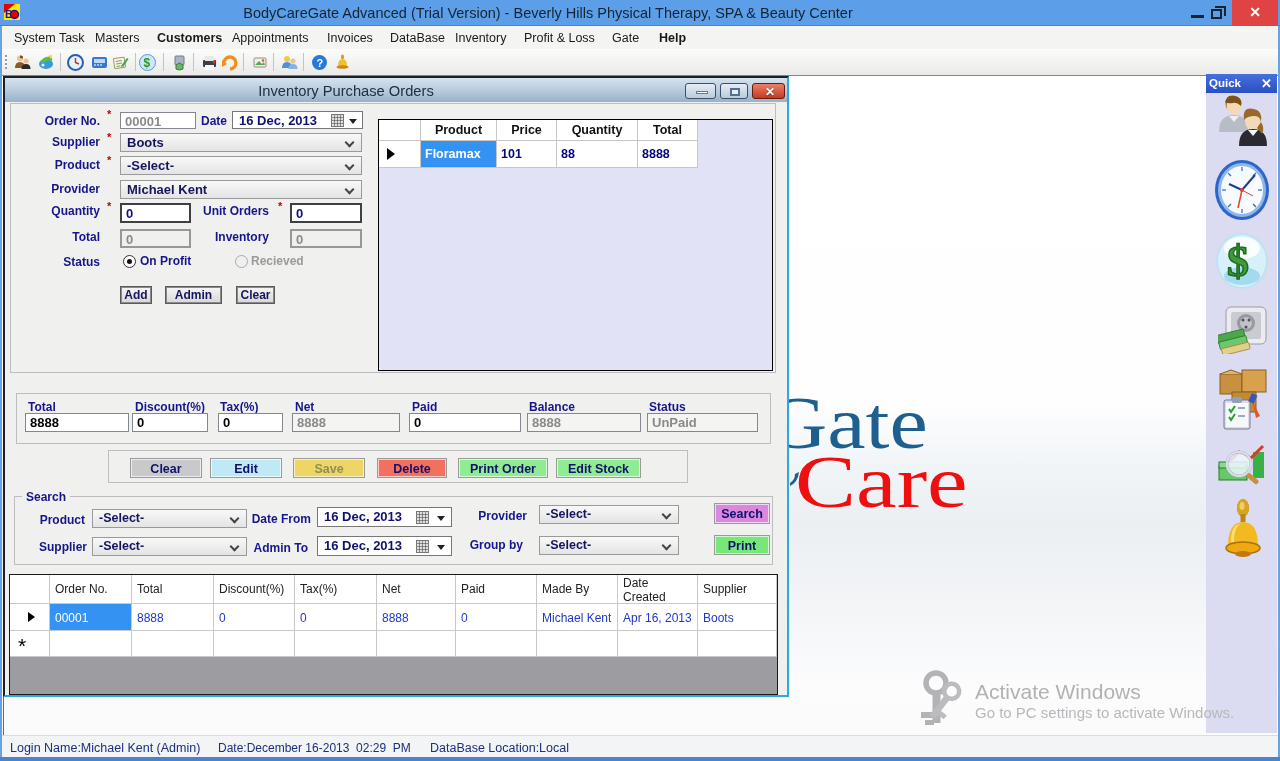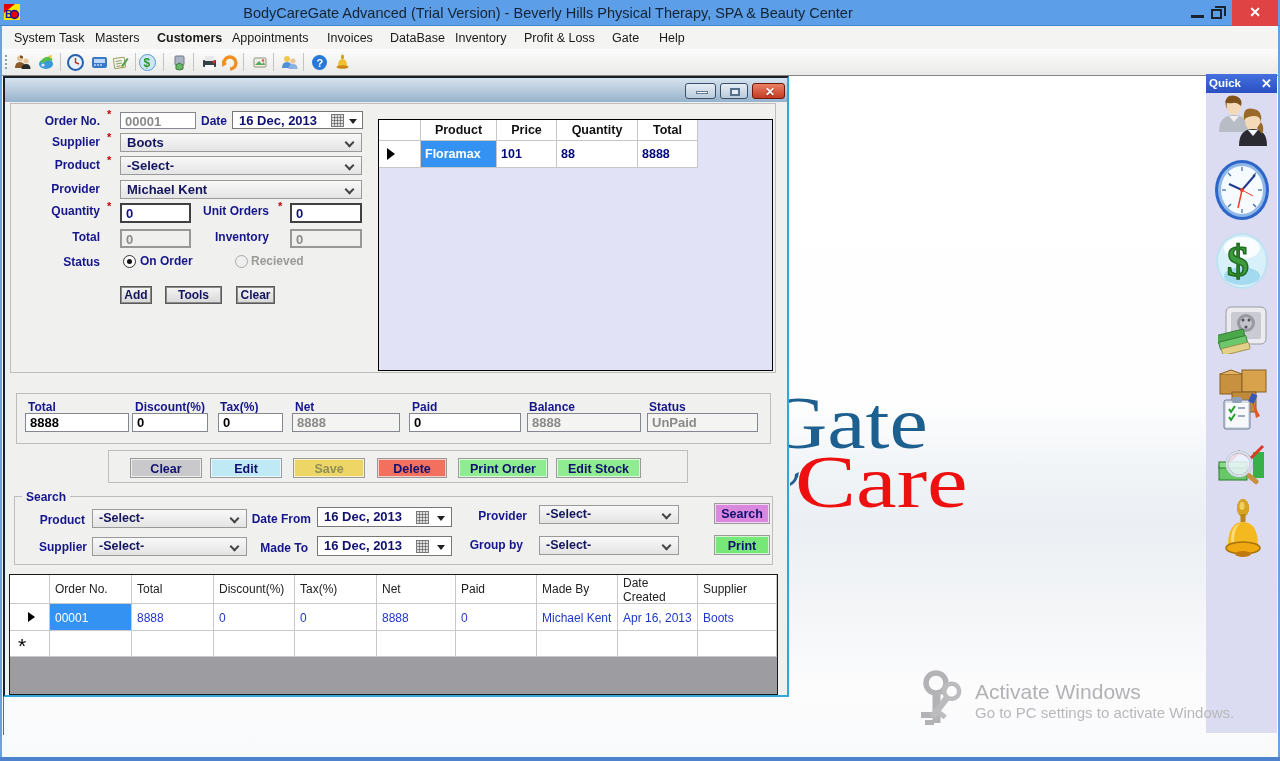--- a/index.html
+++ b/index.html
@@ -110,21 +110,21 @@
   <div id="menubar">
     <div class="mi" style="left:14px;">System Task</div>
     <div class="mi" style="left:95px;">Masters</div>
     <div class="mi" style="left:157px;font-weight:bold;">Customers</div>
     <div class="mi" style="left:232px;">Appointments</div>
     <div class="mi" style="left:327px;">Invoices</div>
     <div class="mi" style="left:390px;">DataBase</div>
     <div class="mi" style="left:455px;">Inventory</div>
     <div class="mi" style="left:524px;">Profit &amp; Loss</div>
     <div class="mi" style="left:612px;">Gate</div>
-    <div class="mi" style="left:659px;">Help</div>
+    <div class="mi" style="left:659px;font-weight:bold;">Help</div>
   </div>
 
   <div id="toolbar">
     <div style="position:absolute;left:5px;top:6px;width:2px;height:14px;background:repeating-linear-gradient(180deg,#9a9a9a 0 2px,#fff 2px 4px);"></div>
     <div class="tsep" style="left:60px;"></div>
     <div class="tsep" style="left:135px;"></div>
     <div class="tsep" style="left:163px;"></div>
     <div class="tsep" style="left:193px;"></div>
     <div class="tsep" style="left:243px;"></div>
     <div class="tsep" style="left:273px;"></div>
@@ -314,20 +314,21 @@
       <circle cx="30" cy="20" r="7.5" fill="none" stroke="#bcbcbf" stroke-width="4.5"></circle>
       <rect x="27" y="26" width="6.5" height="26" fill="#bcbcbf"></rect>
       <rect x="33" y="42" width="8" height="5" fill="#bcbcbf"></rect>
     </g>
   </svg>
   <div id="aw1">Activate Windows</div>
   <div id="aw2">Go to PC settings to activate Windows.</div>
 
   <div id="dialog">
     <div id="dlg-title">
+      <div id="dlg-title-text">Inventory Purchase Orders</div>
       <div class="dlgbtn" id="dlg-min">
           <i></i>
         </div>
       <div class="dlgbtn" id="dlg-max">
           <i></i>
         </div>
       <div class="dlgbtn" id="dlg-close">
           <i>✕</i>
         </div>
     </div>
@@ -360,26 +361,26 @@
     <div class="tbx thick" style="left:285px; top:125px; width:72px; height:20px;">0</div>
 
     <div class="lb" style="right:687px; top:152px;">Total</div>
     <div class="tbx thickdis" style="left:115px; top:151px; width:71px; height:19px;">0</div>
     <div class="lb" style="right:518px; top:152px;">Inventory</div>
     <div class="tbx thickdis" style="left:285px; top:151px; width:72px; height:19px;">0</div>
 
     <div class="lb" style="right:687px; top:177px;">Status</div>
     <div class="abs" style="left:118px; top:177px; width:13px; height:13px; border-radius:50%; border:1px solid #333; background:#fff;"></div>
     <div class="abs" style="left:122px; top:181px; width:5px; height:5px; border-radius:50%; background:#111;"></div>
-    <div class="lb" style="left:135px; top:176px; text-align:left;">On Order</div>
+    <div class="lb" style="left:135px; top:176px; text-align:left;">On Profit</div>
     <div class="abs" style="left:230px; top:177px; width:13px; height:13px; border-radius:50%; border:1px solid #aaa; background:#efefef;"></div>
     <div class="abs" style="left:246px; top:176px; font-size:12px; font-weight:bold; color:#9a9a9a;">Recieved</div>
 
     <div class="wbtn" style="left:116px; top:209px; width:30px; height:16px;">Add</div>
-    <div class="wbtn" style="left:161px; top:209px; width:55px; height:16px;">Tools</div>
+    <div class="wbtn" style="left:161px; top:209px; width:55px; height:16px;">Admin</div>
     <div class="wbtn" style="left:232px; top:209px; width:37px; height:16px;">Clear</div>
 
     <div id="grid1">
       <div class="hd" style="left:0; width:42px;"></div>
       <div class="hd" style="left:42px; width:76px;">Product</div>
       <div class="hd" style="left:118px; width:60px;">Price</div>
       <div class="hd" style="left:178px; width:81px;">Quantity</div>
       <div class="hd" style="left:259px; width:60px;">Total</div>
       <div class="c" style="left:0; width:42px;">
           <span style="position:absolute;left:8px;top:7px;width:0;height:0;border-top:6px solid transparent;border-bottom:6px solid transparent;border-left:8px solid #000;"></span>
@@ -419,21 +420,21 @@
     <div class="lb" style="right:702px; top:435px;">Product</div>
     <div class="cbo" style="left:87px; top:431px; width:155px; height:19px; font-size:12.5px;">-Select-<span class="chev"></span></div>
     <div class="lb" style="right:476px; top:434px;">Date From</div>
     <div class="dtp" style="left:312px; top:429px; width:135px; height:20px;">16 Dec, 2013
       <span class="calic" style="right:22px; top:3px;"></span><span class="dnarrow" style="right:6px; top:8px;"></span></div>
     <div class="lb" style="right:260px; top:431px;">Provider</div>
     <div class="cbo" style="left:534px; top:427px; width:140px; height:19px; font-size:12.5px;">-Select-<span class="chev"></span></div>
     <div class="cbtn" style="left:709px; top:425px; width:56px; height:21px; background:#d988dd;">Search</div>
     <div class="lb" style="right:700px; top:462px;">Supplier</div>
     <div class="cbo" style="left:87px; top:459px; width:155px; height:19px; font-size:12.5px;">-Select-<span class="chev"></span></div>
-    <div class="lb" style="right:479px; top:463px;">Made To</div>
+    <div class="lb" style="right:479px; top:463px;">Admin To</div>
     <div class="dtp" style="left:312px; top:458px; width:135px; height:20px;">16 Dec, 2013
       <span class="calic" style="right:22px; top:3px;"></span><span class="dnarrow" style="right:6px; top:8px;"></span></div>
     <div class="lb" style="right:264px; top:460px;">Group by</div>
     <div class="cbo" style="left:534px; top:458px; width:140px; height:19px; font-size:12.5px;">-Select-<span class="chev"></span></div>
     <div class="cbtn" style="left:709px; top:457px; width:56px; height:20px; background:#77e877;">Print</div>
 
     <div id="grid2">
       <div class="hd" style="left:0; width:40px;"></div>
       <div class="hd" style="left:40px; width:82px;">Order No.</div>
       <div class="hd" style="left:122px; width:82px;">Total</div>
@@ -466,17 +467,22 @@
       <div class="r2" style="left:367px; width:79px;"></div>
       <div class="r2" style="left:446px; width:81px;"></div>
       <div class="r2" style="left:527px; width:81px;"></div>
       <div class="r2" style="left:608px; width:80px;"></div>
       <div class="r2" style="left:688px; width:79px;"></div>
       <div id="grid2gray"></div>
 
     </div>
   </div>
 
+  <div id="statusbar">
+    <span style="position:absolute; left:10px; top:5px;">Login Name:Michael Kent (Admin)</span>
+    <span style="position:absolute; left:218px; top:5px; font-size:12px;">Date:December 16-2013&nbsp; 02:29&nbsp; PM</span>
+    <span style="position:absolute; left:430px; top:5px;">DataBase Location:Local</span>
+  </div>
   <div id="bottombar"></div>
   <div id="leftedge"></div>
   <div class="abs" style="left:3px; top:697px; width:1px; height:38px; background:#6a6a6a;"></div>
   <div id="rightedge"></div>
 </div>
 
 </body></html>

